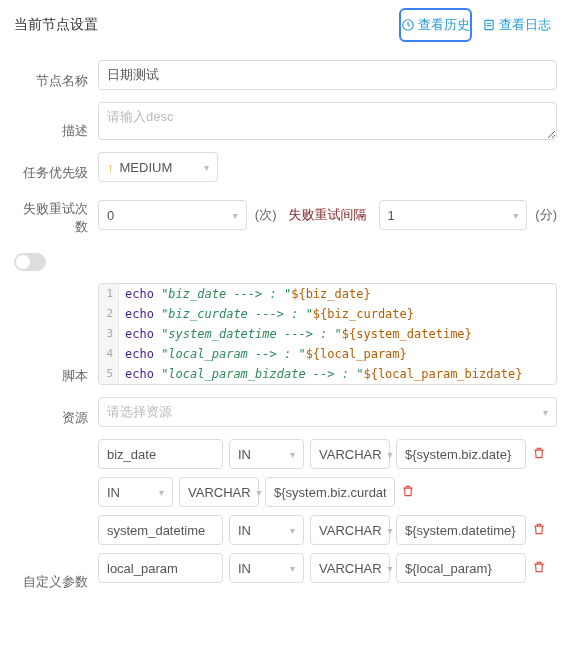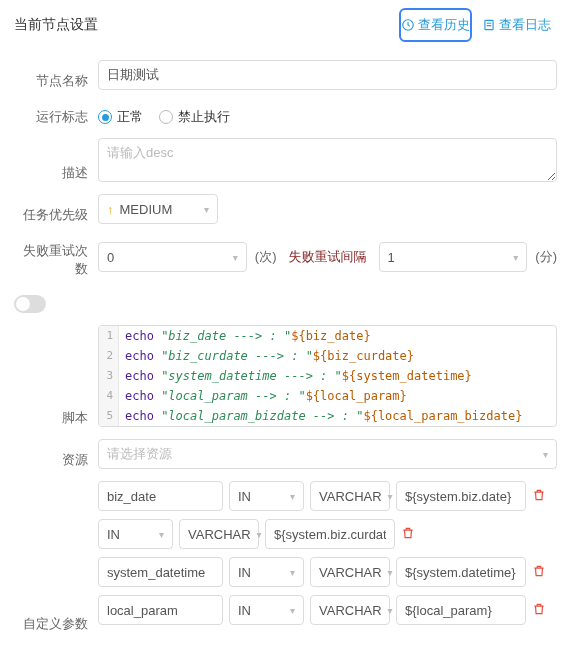--- a/index.html
+++ b/index.html
@@ -10,21 +10,21 @@
   .header-link { display: flex; align-items: center; gap: 3px; color: #2a9cdb; font-size: 13px; cursor: pointer; text-decoration: none; }
   .header-link.highlighted { border: 2px solid #3b82f6; border-radius: 6px; padding: 6px 0; align-items: center; }
   .header-link:not(.highlighted) { padding: 6px 6px 6px 10px; }
   .form { padding: 8px 14px 20px 14px; }
   .row { display: flex; align-items: flex-end; margin-bottom: 12px; }
   .label { width: 84px; text-align: right; color: #666; font-size: 13px; padding-top: 6px; padding-right: 10px; flex-shrink: 0; }
   .control { flex: 1; display: flex; align-items: center; gap: 10px; flex-wrap: wrap; }
   .input, .select, .textarea { border: 1px solid #dcdcdc; border-radius: 4px; padding: 5px 8px; font-size: 13px; color: #555; background: #fff; font-family: inherit; }
   .input { height: 30px; }
   .input.full { width: 100%; }
-  .textarea { width: 100%; height: 44px; resize: vertical; }
+  .textarea { width: 100%; height: 38px; resize: vertical; }
   .textarea::placeholder, .input::placeholder { color: #bbb; }
   .select { height: 30px; display: inline-flex; align-items: center; gap: 6px; cursor: pointer; position: relative; }
   .select .caret { color: #bbb; font-size: 10px; margin-left: auto; }
   .radio-group { display: flex; gap: 16px; align-items: center; padding-top: 6px; }
   .radio-item { display: flex; align-items: center; gap: 5px; cursor: pointer; }
   .radio { width: 14px; height: 14px; border-radius: 50%; border: 1px solid #bbb; display: inline-flex; align-items: center; justify-content: center; }
   .radio.checked { border-color: #2a9cdb; }
   .radio.checked::after { content: ""; width: 7px; height: 7px; border-radius: 50%; background: #2a9cdb; }
   .switch { width: 32px; height: 18px; border-radius: 9px; background: #ddd; position: relative; cursor: pointer; margin-top: 5px; }
   .switch::after { content: ""; position: absolute; left: 2px; top: 2px; width: 14px; height: 14px; background: #fff; border-radius: 50%; }
@@ -78,35 +78,20 @@
 
 <div class="form">
 
   <div class="row">
     <div class="label">节点名称</div>
     <div class="control">
       <input class="input full" value="日期测试" style="">
     </div>
   </div>
 
-  <div class="row">
-    <div class="label">运行标志</div>
-    <div class="control">
-      <div class="radio-group">
-        <div class="radio-item">
-          <span class="radio checked"></span>
-          <span>正常</span>
-        </div>
-        <div class="radio-item">
-          <span class="radio"></span>
-          <span>禁止执行</span>
-        </div>
-      </div>
-    </div>
-  </div>
 
   <div class="row">
     <div class="label">描述</div>
     <div class="control">
       <textarea class="textarea" placeholder="请输入desc" style=""></textarea>
     </div>
   </div>
 
   <div class="row">
     <div class="label">任务优先级</div>

